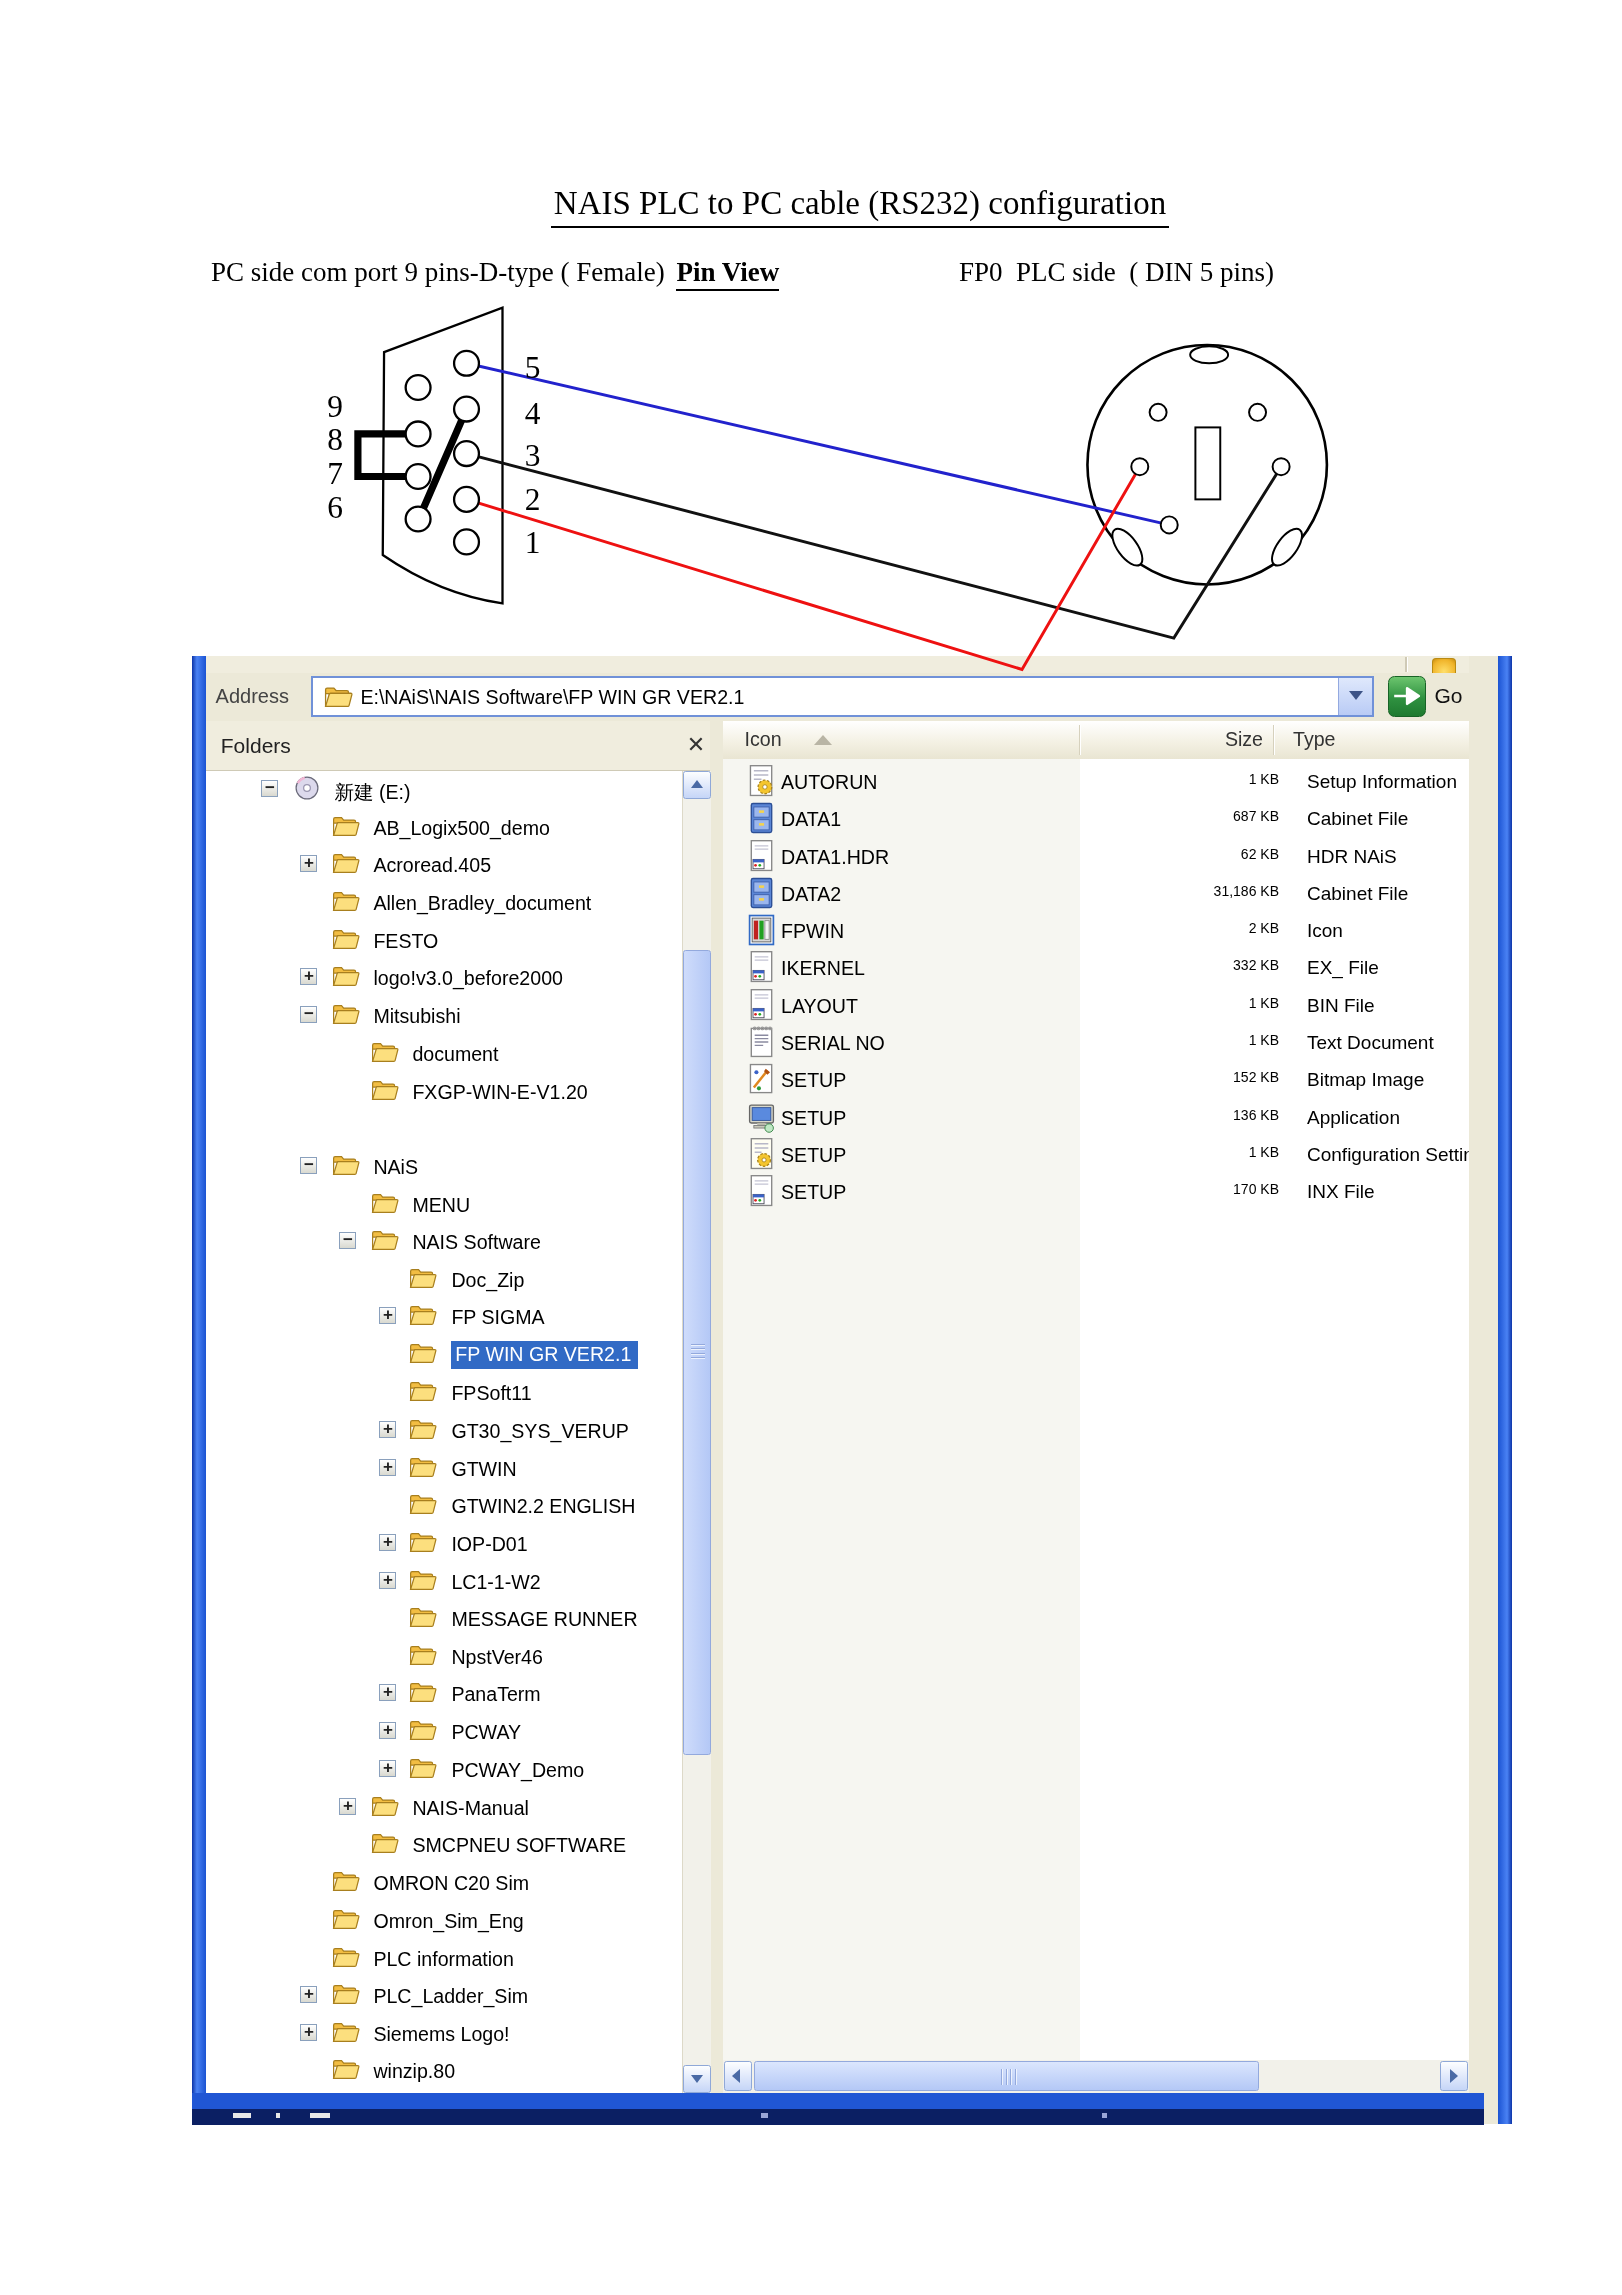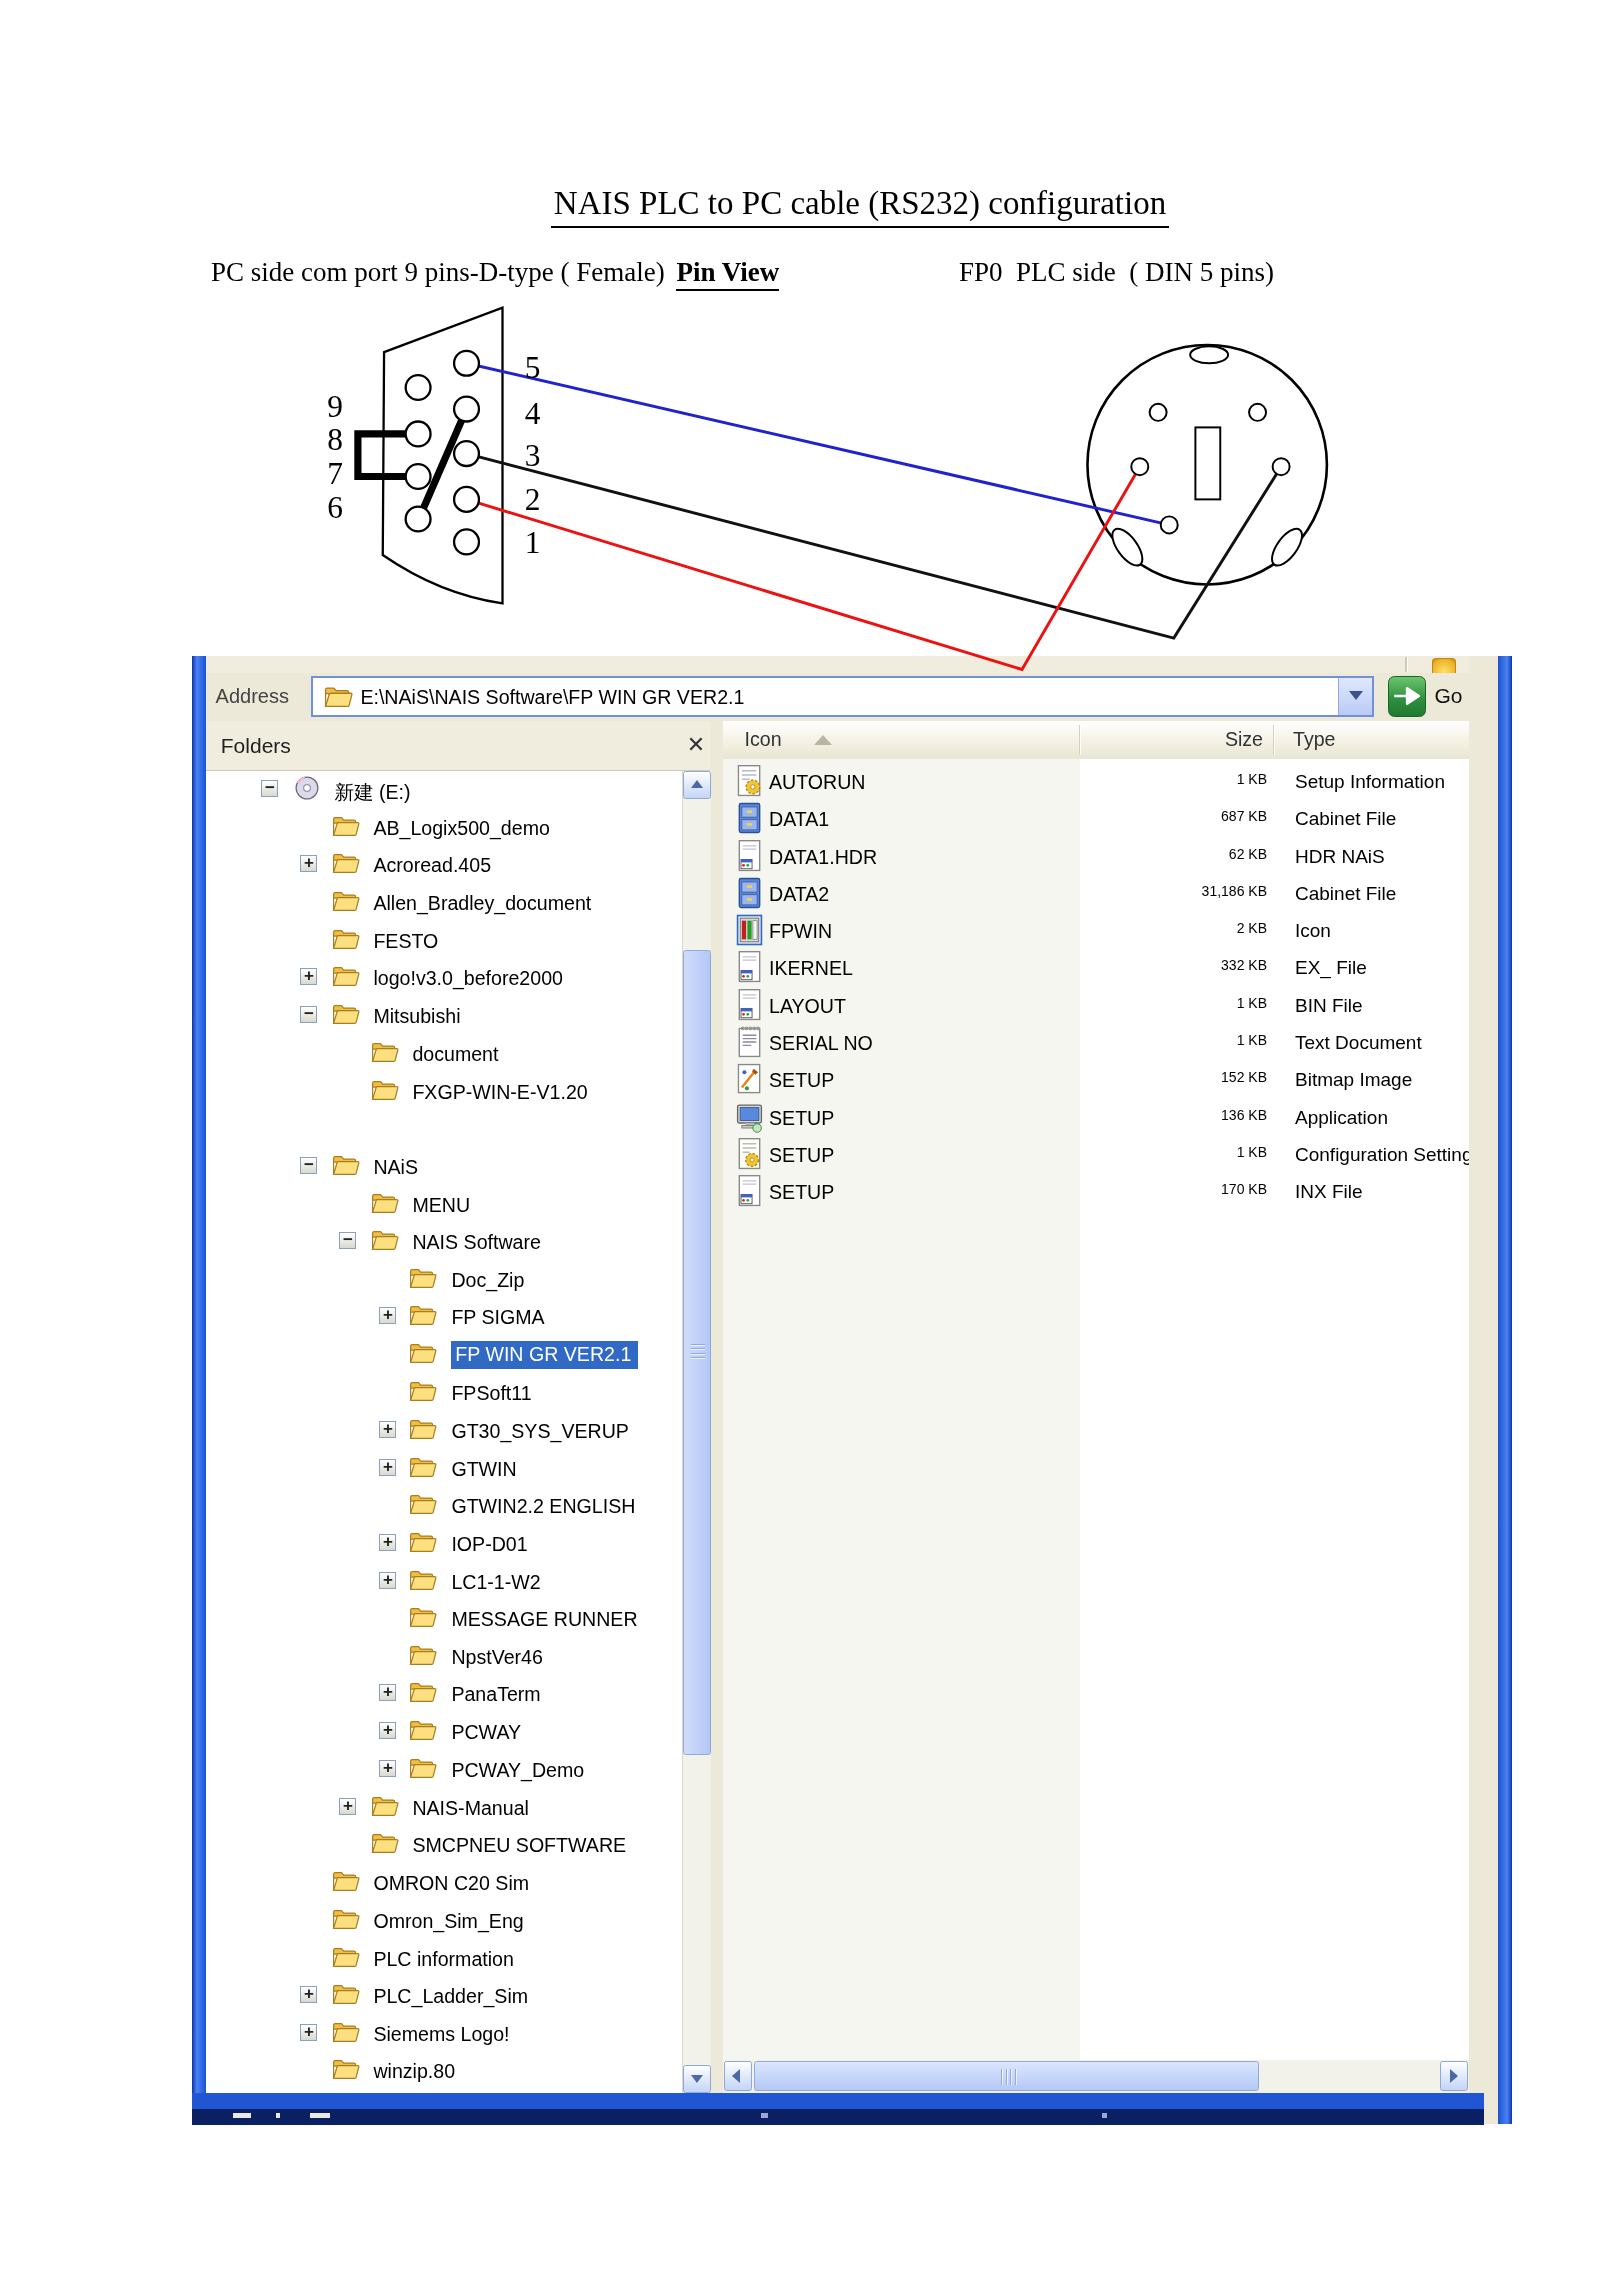--- a/index.html
+++ b/index.html
@@ -56,21 +56,21 @@
   .list-pane:before{content:"";position:absolute;left:0;top:0;width:357px;height:100%;background:#f6f6f1;}
   .splitter{position:absolute;left:518px;top:65px;width:13px;height:1372px;background:#ece9d8;}
   
   .trow{position:absolute;height:37px;left:0;width:476px;}
   .ebox{position:absolute;top:9.2px;width:17px;height:17px;box-sizing:border-box;border:0.7px solid #8aa0bc;
     background:linear-gradient(#ffffff,#d9d9d0);text-align:center;line-height:14.4px;font-size:17px;font-weight:bold;color:#222;}
   .ticon{position:absolute;top:3.9px;}
   .tlabel{position:absolute;top:7.9px;font-size:19.6px;color:#000;white-space:pre;}
   .tlabel.sel{background:#316ac5;color:#fff;padding:2px 6.5px 3.3px 3.9px;top:5.2px;}
   
-  .frow{position:absolute;left:4px;width:626px;height:37px;}
+  .frow{position:absolute;left:16px;width:626px;height:37px;}
   .ficon{position:absolute;left:7.9px;top:1.3px;}
   .fname{position:absolute;left:42px;top:7.9px;font-size:19.6px;color:#000;white-space:pre;}
   .fsize{position:absolute;left:386px;top:7.9px;width:154px;text-align:right;font-size:14px;color:#000;white-space:pre;}
   .ftype{position:absolute;left:568px;top:7.9px;font-size:19px;color:#000;white-space:pre;}
   
   .tree-sb{position:absolute;left:490px;top:115px;width:28px;height:1322px;background:#f2f1ea;border-left:0.7px solid #ddd9c8;}
   .sb-btn{position:absolute;left:0;width:28px;height:28px;background:linear-gradient(#fdfeff,#c5d5f7);
     border:0.7px solid #8fa8d8;border-radius:2.6px;box-sizing:border-box;}
   .sb-btn .tri{position:absolute;left:7.2px;width:0;height:0;border-left:6.5px solid transparent;border-right:6.5px solid transparent;}
   .tri-up{top:7.9px;border-bottom:8.5px solid #4a6aa5;}

